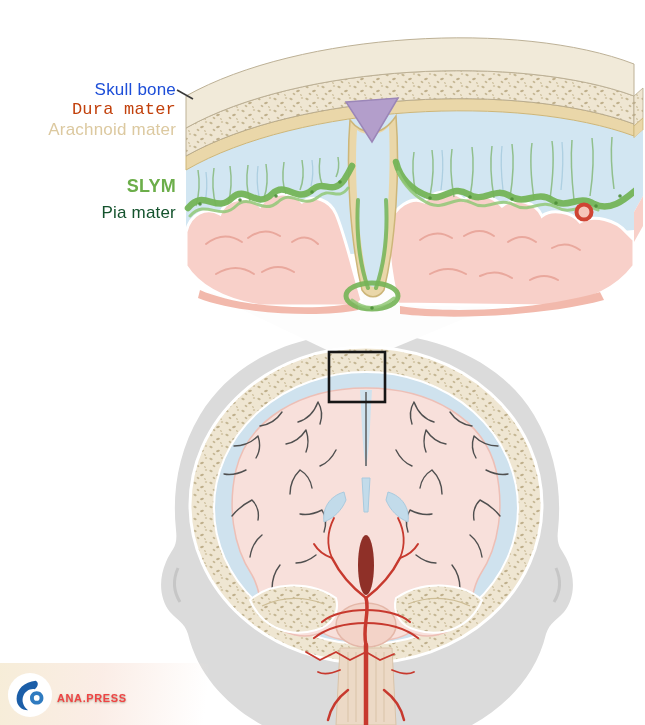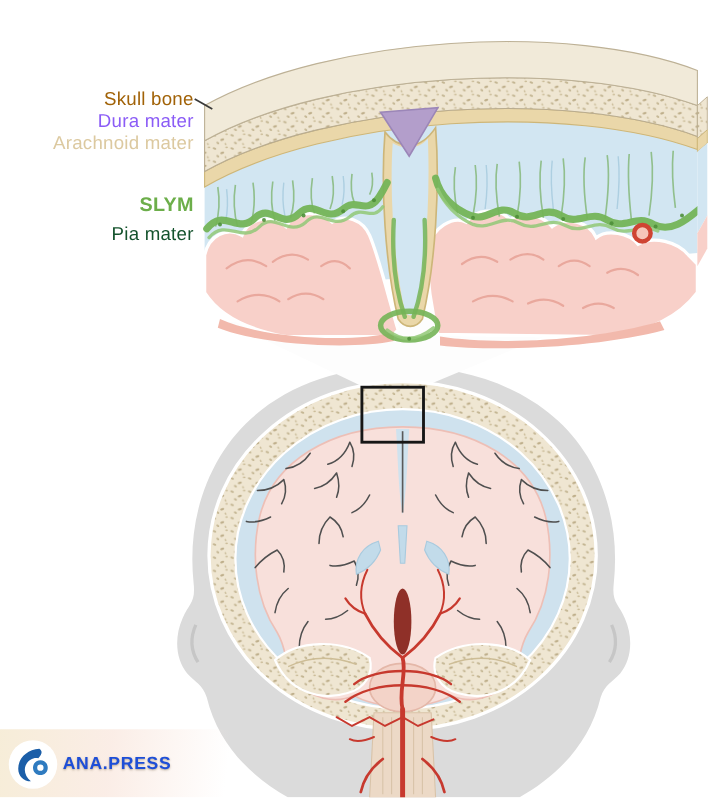--- a/index.html
+++ b/index.html
@@ -5,34 +5,34 @@
   html,body{margin:0;padding:0;background:#fff;}
   #stage{
     position:relative;width:645px;height:725px;background:#ffffff;
     overflow:hidden;font-family:"Liberation Sans",sans-serif;
   }
   svg.art{position:absolute;left:0;top:0;display:block;}
   .label{
     position:absolute;left:4px;width:172px;text-align:right;
     font-size:17px;line-height:20px;letter-spacing:.2px;user-select:none;
   }
-  .lbl-skull{color:#a16207;}
-  .lbl-dura{color:#8b5cf6;}
+  .lbl-skull{color:#1d4ed8;}
+  .lbl-dura{color:#c2410c;font-family:Liberation Mono, monospace;}
   .lbl-arach{color:#dcc9a0;}
   .lbl-slym{color:#6cae4a;font-weight:bold;font-size:18px;}
   .lbl-pia{color:#14532d;}
   .wm-grad{
     position:absolute;left:0;bottom:0;width:238px;height:62px;
     background:linear-gradient(97deg, rgba(246,236,214,.95) 0%, rgba(250,234,226,.85) 42%, rgba(255,255,255,0) 86%);
     border-top-right-radius:40px;
   }
   .wm-logo{position:absolute;left:7px;bottom:7px;width:46px;height:46px;}
   .wm-text{
-    position:absolute;left:57px;bottom:21px;color:#1d4ed8;font-weight:bold;
-    font-size:16px;letter-spacing:.6px;text-shadow:0 1px 2px rgba(90,70,40,.45);
+    position:absolute;left:57px;bottom:21px;color:#ef4444;font-weight:bold;
+    font-size:11px;letter-spacing:.6px;text-shadow:0 1px 2px rgba(90,70,40,.45);
   }
 </style>
 </head>
 <body>
 
 <div id="stage">
 
 <svg class="art" width="645" height="725" viewBox="0 0 645 725">
   <defs>
     <pattern id="speck" width="16" height="12" patternUnits="userSpaceOnUse">

